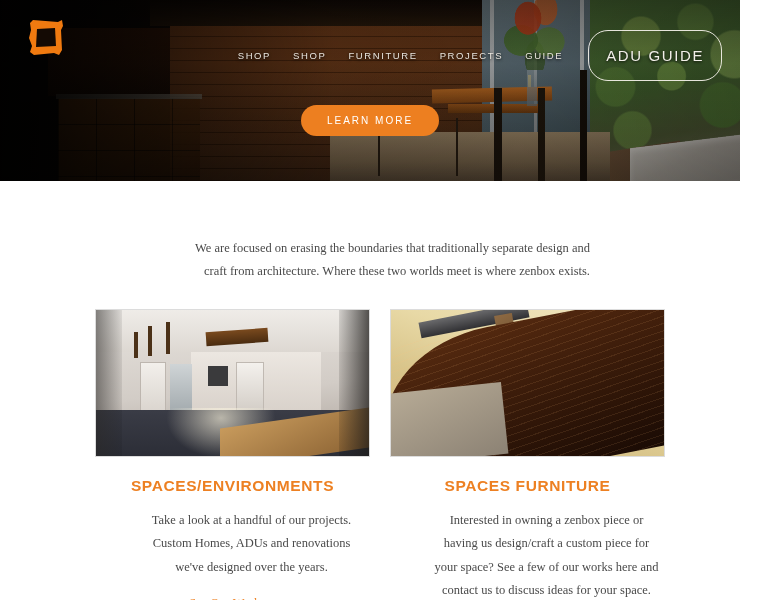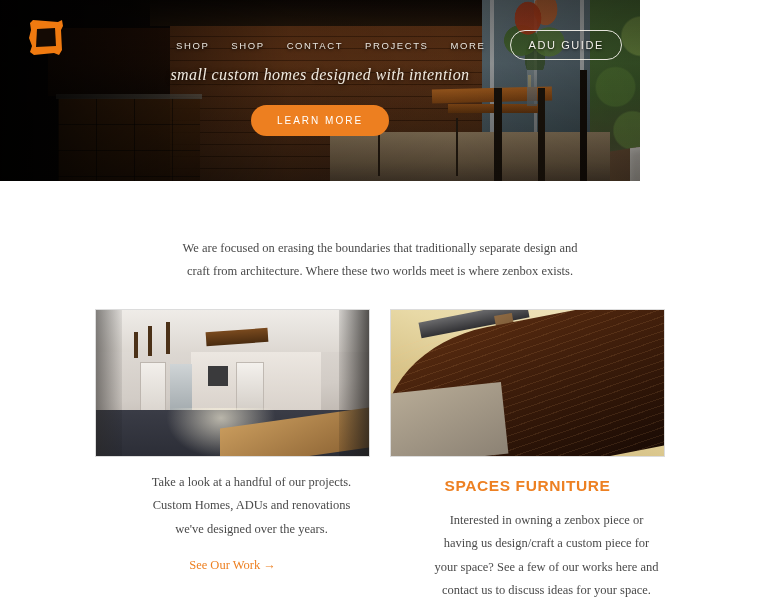--- a/index.html
+++ b/index.html
@@ -6,21 +6,21 @@
   html, body { width:760px; height:600px; }
   body {
     background:#ffffff;
     font-family:"Liberation Sans", sans-serif;
     overflow:hidden;
   }
 
   
   .hero {
     position:relative;
-    width:640px;
+    width:740px;
     height:181px;
     overflow:hidden;
     background:#0a0604;
   }
   .hero-photo { position:absolute; inset:0; overflow:hidden; }
 
   
   .ph-garden {
     position:absolute; left:590px; top:0; width:170px; height:181px;
     background:
@@ -154,25 +154,25 @@
     font-size:9.5px;
     letter-spacing:1.6px;
     text-decoration:none;
     padding:6px 11px;
     white-space:nowrap;
     text-shadow:0 1px 3px rgba(0,0,0,.8);
   }
   .nav-btn {
     margin-left:14px;
     color:#f2efe9;
-    font-size:11px;
+    font-size:15px;
     letter-spacing:1.6px;
     border:1px solid rgba(245,242,236,.92);
     border-radius:20px;
-    padding:8px 17px;
+    padding:16px 17px;
     text-decoration:none;
     white-space:nowrap;
     text-shadow:0 1px 3px rgba(0,0,0,.8);
   }
 
   .tagline {
     position:absolute; left:0; right:0; top:66px;
     text-align:center;
     font-family:"Liberation Serif", serif;
     font-style:italic;
@@ -191,21 +191,21 @@
     letter-spacing:2px;
     padding:10px 26px;
     border-radius:20px;
     text-decoration:none;
   }
 
   
   .intro {
     margin:56px auto 0;
     width:420px;
-    text-align:center;
+    text-align:right;
     font-family:"Liberation Serif", serif;
     font-size:12.5px;
     line-height:1.85;
     color:#4a4a4a;
   }
 
   .cards {
     display:flex;
     justify-content:center;
     gap:20px;
@@ -328,27 +328,26 @@
   <a class="logo" href="#">
     <svg viewBox="0 0 44 44" aria-hidden="true">
       <path d="M6 7 L9 4 L34 6 L38 4 L39 10 L37 14 L38 34 L35 39 L30 37 L10 39 L6 36 L8 30 L5 22 L7 14 Z" fill="#F07A10"></path>
       <path d="M13 13 L31 12 L32 30 L12 31 Z" fill="#140a04"></path>
     </svg>
   </a>
 
   <nav class="nav">
     <a class="nav-link" href="#">SHOP</a>
     <a class="nav-link" href="#">SHOP</a>
-    <a class="nav-link" href="#">CONTACT</a>
+    <a class="nav-link" href="#">FURNITURE</a>
     <a class="nav-link" href="#">PROJECTS</a>
-    <a class="nav-link" href="#">MORE</a>
+    <a class="nav-link" href="#">GUIDE</a>
     <a class="nav-btn" href="#">ADU GUIDE</a>
   </nav>
 
-  <div class="tagline">small custom homes designed with intention</div>
 
   <div class="cta-wrap">
     <a class="cta" href="#">LEARN MORE</a>
   </div>
 </header>
 
 <main>
 
   <p class="intro">We are focused on erasing the boundaries that traditionally separate design and craft from architecture.  Where these two worlds meet is where zenbox exists.</p>
 
@@ -366,20 +365,21 @@
         <span class="room-beam"></span>
         <span class="room-pend1"></span>
         <span class="room-pend2"></span>
         <span class="room-pend3"></span>
         <span class="room-floor"></span>
         <span class="room-light"></span>
         <span class="room-table"></span>
         <span class="room-dark-l"></span>
         <span class="room-dark-r"></span>
       </a>
+      <h2 class="card-title">SPACES/ENVIRONMENTS</h2>
       <p class="card-body">Take a look at a handful of our projects. Custom Homes, ADUs and renovations we've designed over the years.</p>
       <div class="card-link-wrap">
         <a class="card-link" href="#">See Our Work →</a>
       </div>
     </article>
 
     <article class="card">
       <a class="card-img" href="#">
         <span class="img-slab"></span>
         <span class="slab-metal"></span>

